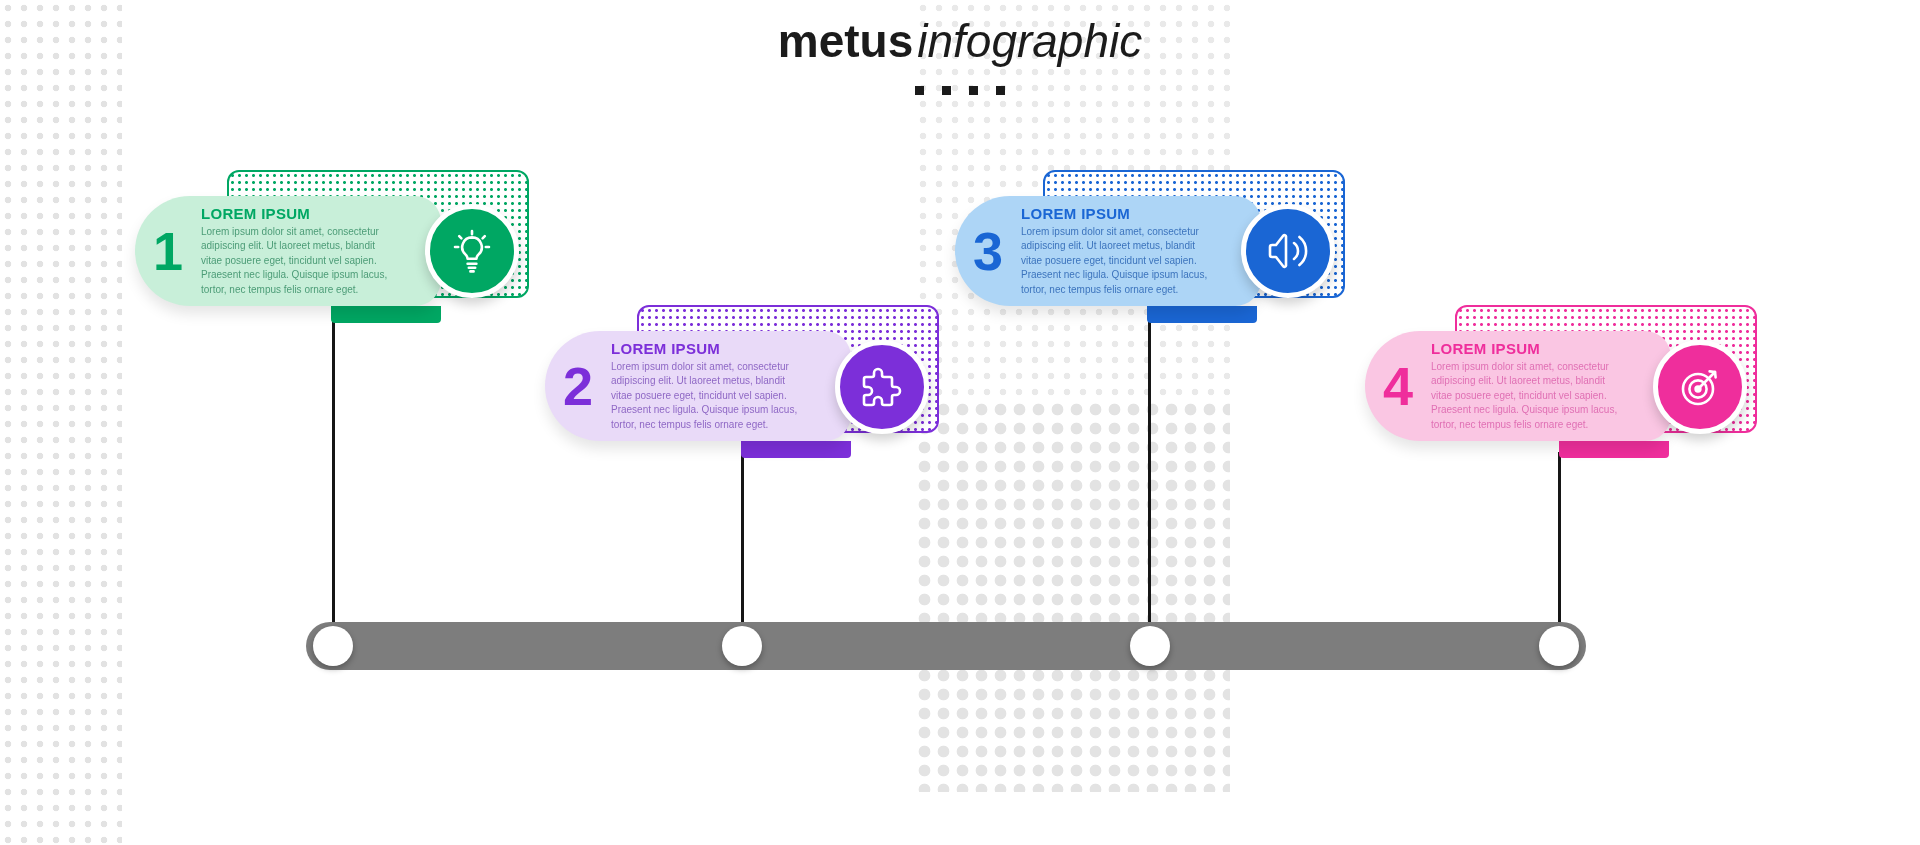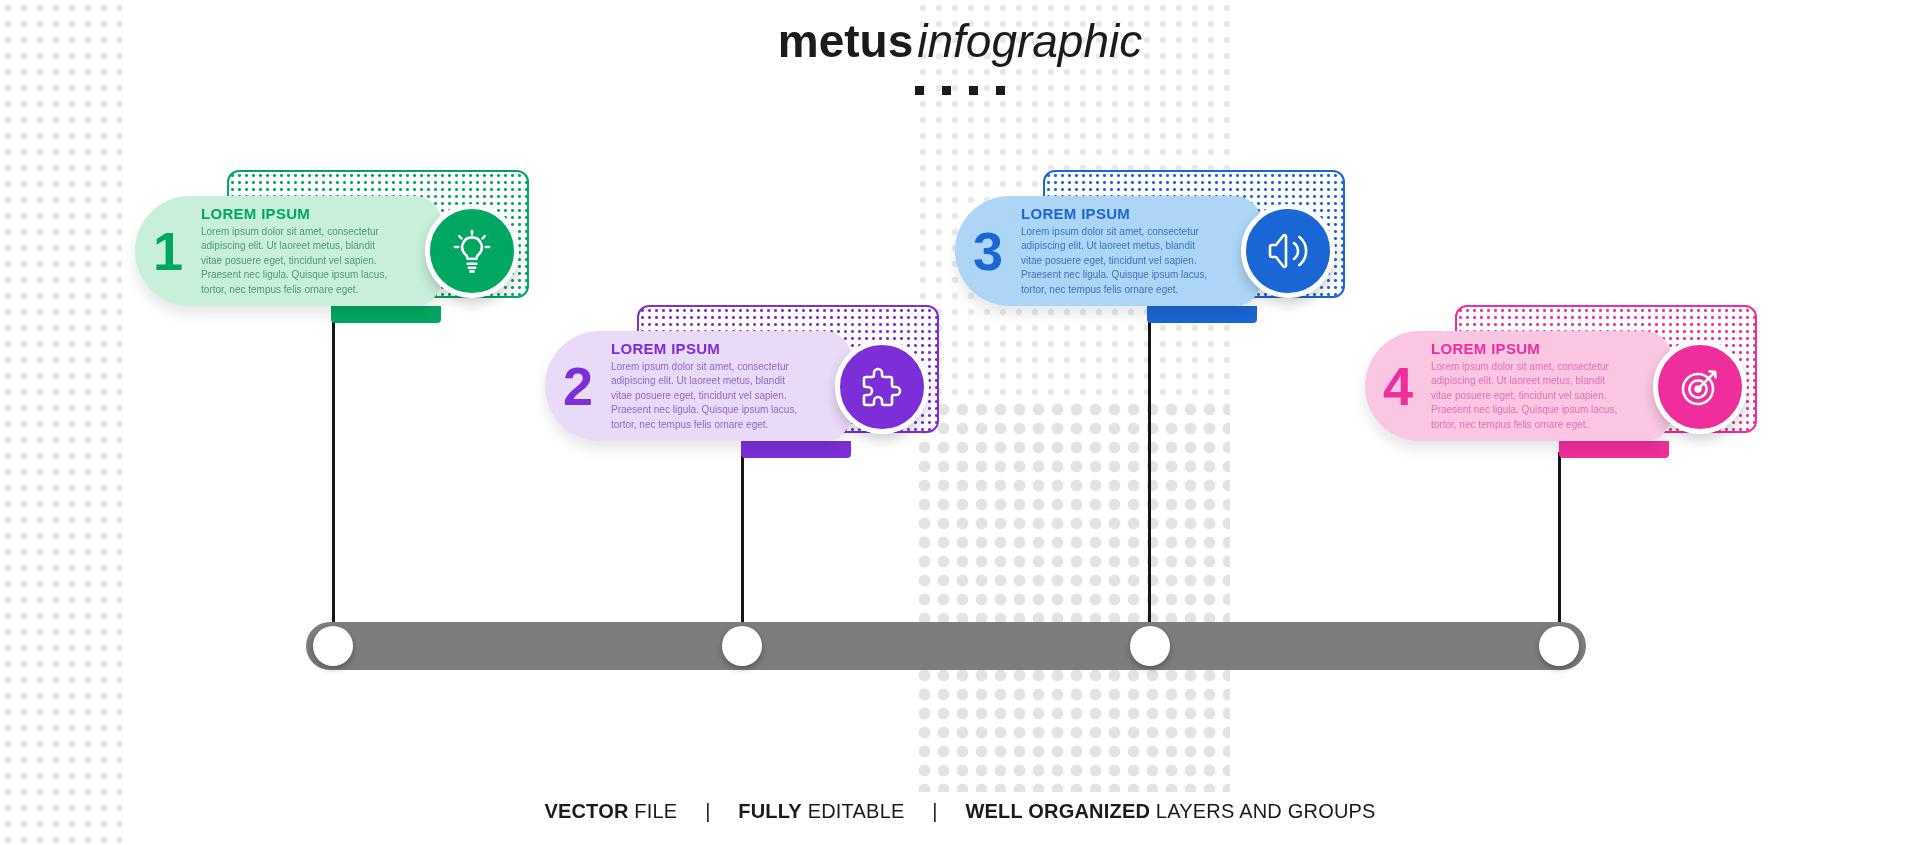--- a/index.html
+++ b/index.html
@@ -180,21 +180,14 @@
       </svg>
     </div>
   </div>
 
   <div class="timeline-bar"></div>
   <div class="tnode n1"></div>
   <div class="tnode n2"></div>
   <div class="tnode n3"></div>
   <div class="tnode n4"></div>
 
-  <div class="footer">
-    <span><b>VECTOR</b><span> FILE</span></span>
-    <span class="sep">|</span>
-    <span><b>FULLY</b><span> EDITABLE</span></span>
-    <span class="sep">|</span>
-    <span><b>WELL ORGANIZED</b><span> LAYERS AND GROUPS</span></span>
-  </div>
 
 </div>
 
 </body></html>

